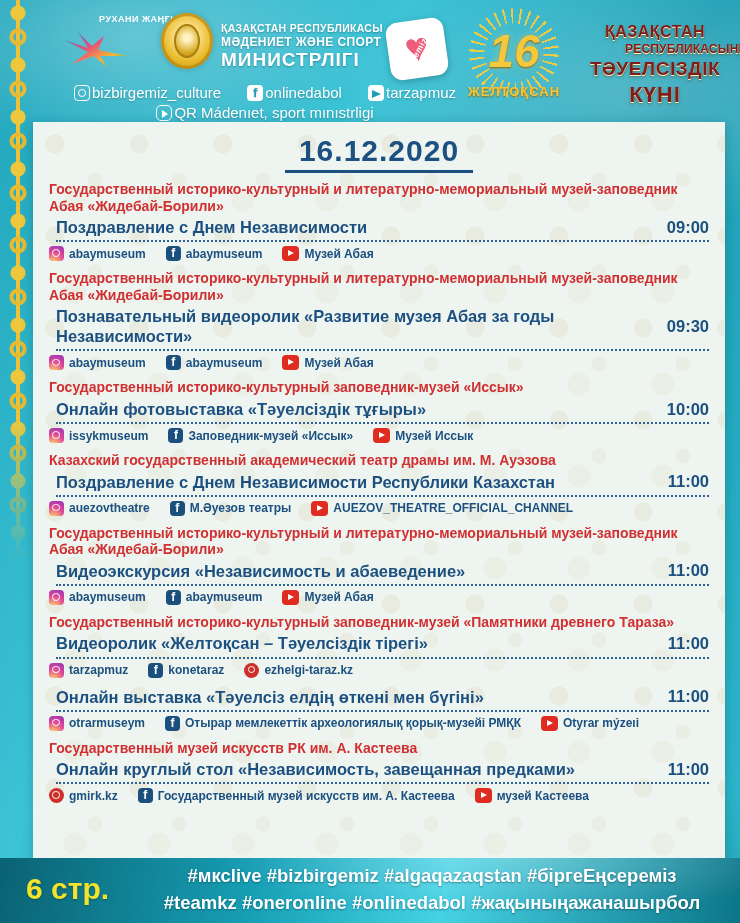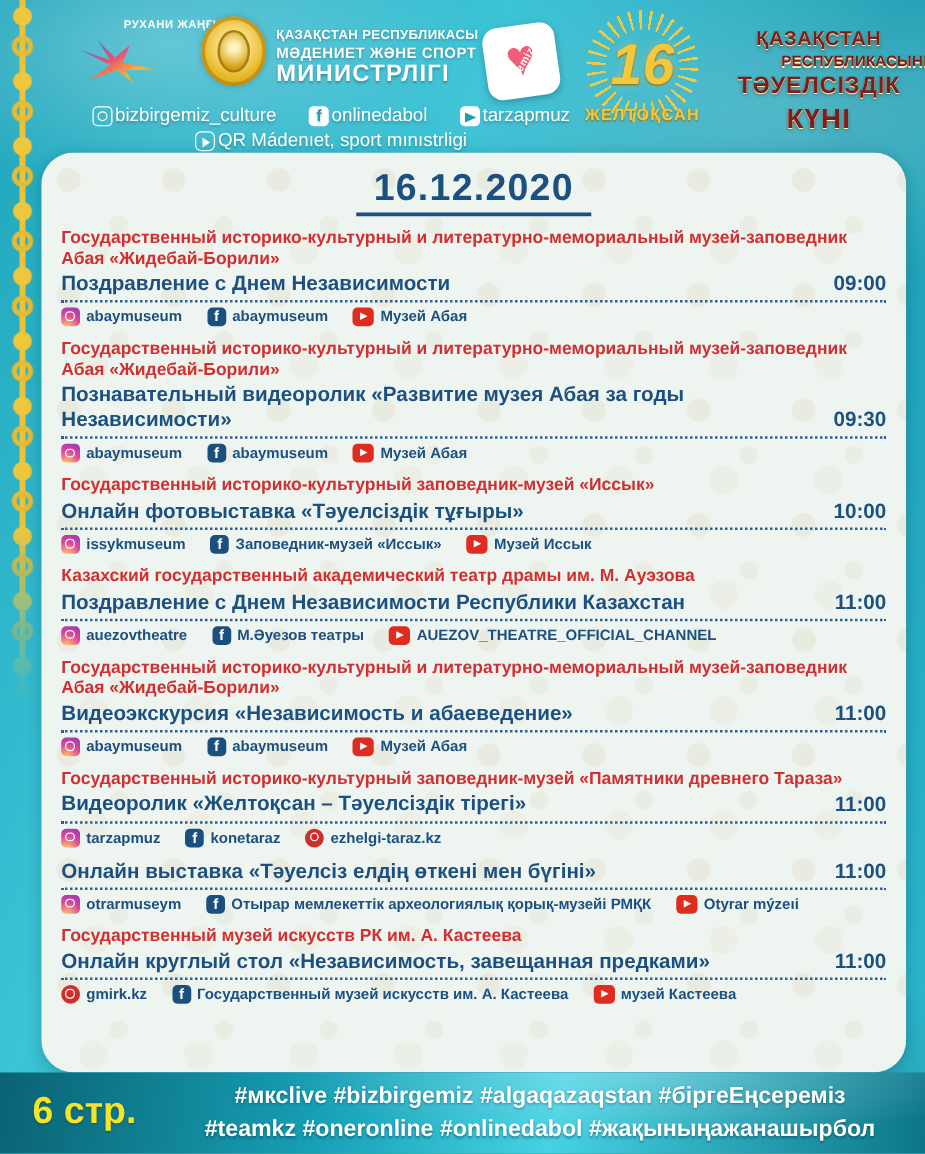--- a/index.html
+++ b/index.html
@@ -94,35 +94,35 @@
 
   
   .card { position:absolute; left:33px; top:122px; right:15px; bottom:65px; z-index:2;
     background-color:#eef4ef;
     background-image:
       radial-gradient(circle at 22px 22px, rgba(197,178,128,.13) 9px, transparent 10px),
       radial-gradient(circle at 62px 58px, rgba(197,178,128,.10) 7px, transparent 8px),
       radial-gradient(circle at 42px 78px, rgba(197,178,128,.08) 11px, transparent 12px);
     background-size:84px 92px;
     box-shadow:0 2px 10px rgba(0,50,60,.25);
-    padding:12px 16px 6px; overflow:hidden;border-radius:26px; }
+    padding:12px 16px 6px; overflow:hidden; }
 
   .date-wrap { text-align:center; margin-bottom:8px; }
   .date { display:inline-block; font-size:30px; font-weight:bold; color:#1b5080;
     letter-spacing:1px; border-bottom:3px solid #1b5080; padding:0 14px 2px; }
 
   .event { margin-bottom:9px; }
   .event .org { text-align:left; color:#d03031; font-weight:bold; font-size:14px;
     line-height:1.18; margin-bottom:3px; }
-  .event .trow { display:flex; align-items:flex-end; gap:14px;
-    border-bottom:2px dotted #2e6090; padding-bottom:3px; }
+  .event .trow { display:flex; align-items:center; gap:14px;
+    border-bottom:2px dotted #2e6090; padding-bottom:3px;margin-left:7px; }
   .event .title { flex:1; color:#1b5080; font-weight:bold; font-size:16.5px; line-height:1.22; }
   .event .time { color:#1b5080; font-weight:bold; font-size:16.5px; white-space:nowrap; }
   .event .tags { display:flex; gap:20px; margin-top:4px; flex-wrap:wrap; }
-  .tag { display:flex; gap:5px; color:#1b5080; font-weight:bold; font-size:12px; }
+  .tag { display:flex; align-items:center; gap:5px; color:#1b5080; font-weight:bold; font-size:12px; }
 
   
   .ic { width:15px; height:15px; border-radius:4px; position:relative; flex:0 0 auto; }
   .ic.instagram-icon { background:radial-gradient(circle at 28% 115%, #fdc468 10%, #df4996 55%, #9b36b7 95%); }
   .ic.instagram-icon::after { content:''; position:absolute; left:3.2px; top:3.2px; width:5.5px; height:5.5px;
     border:1.6px solid #fff; border-radius:50%; }
   .ic.facebook-icon { background:#1b4f7e; border-radius:4px; }
   .ic.facebook-icon::after { content:'f'; position:absolute; inset:0; color:#fff; font-weight:bold;
     font-size:12px; text-align:center; line-height:15px; }
   .ic.youtube-icon { background:#e02b20; width:17px; border-radius:4px; }

